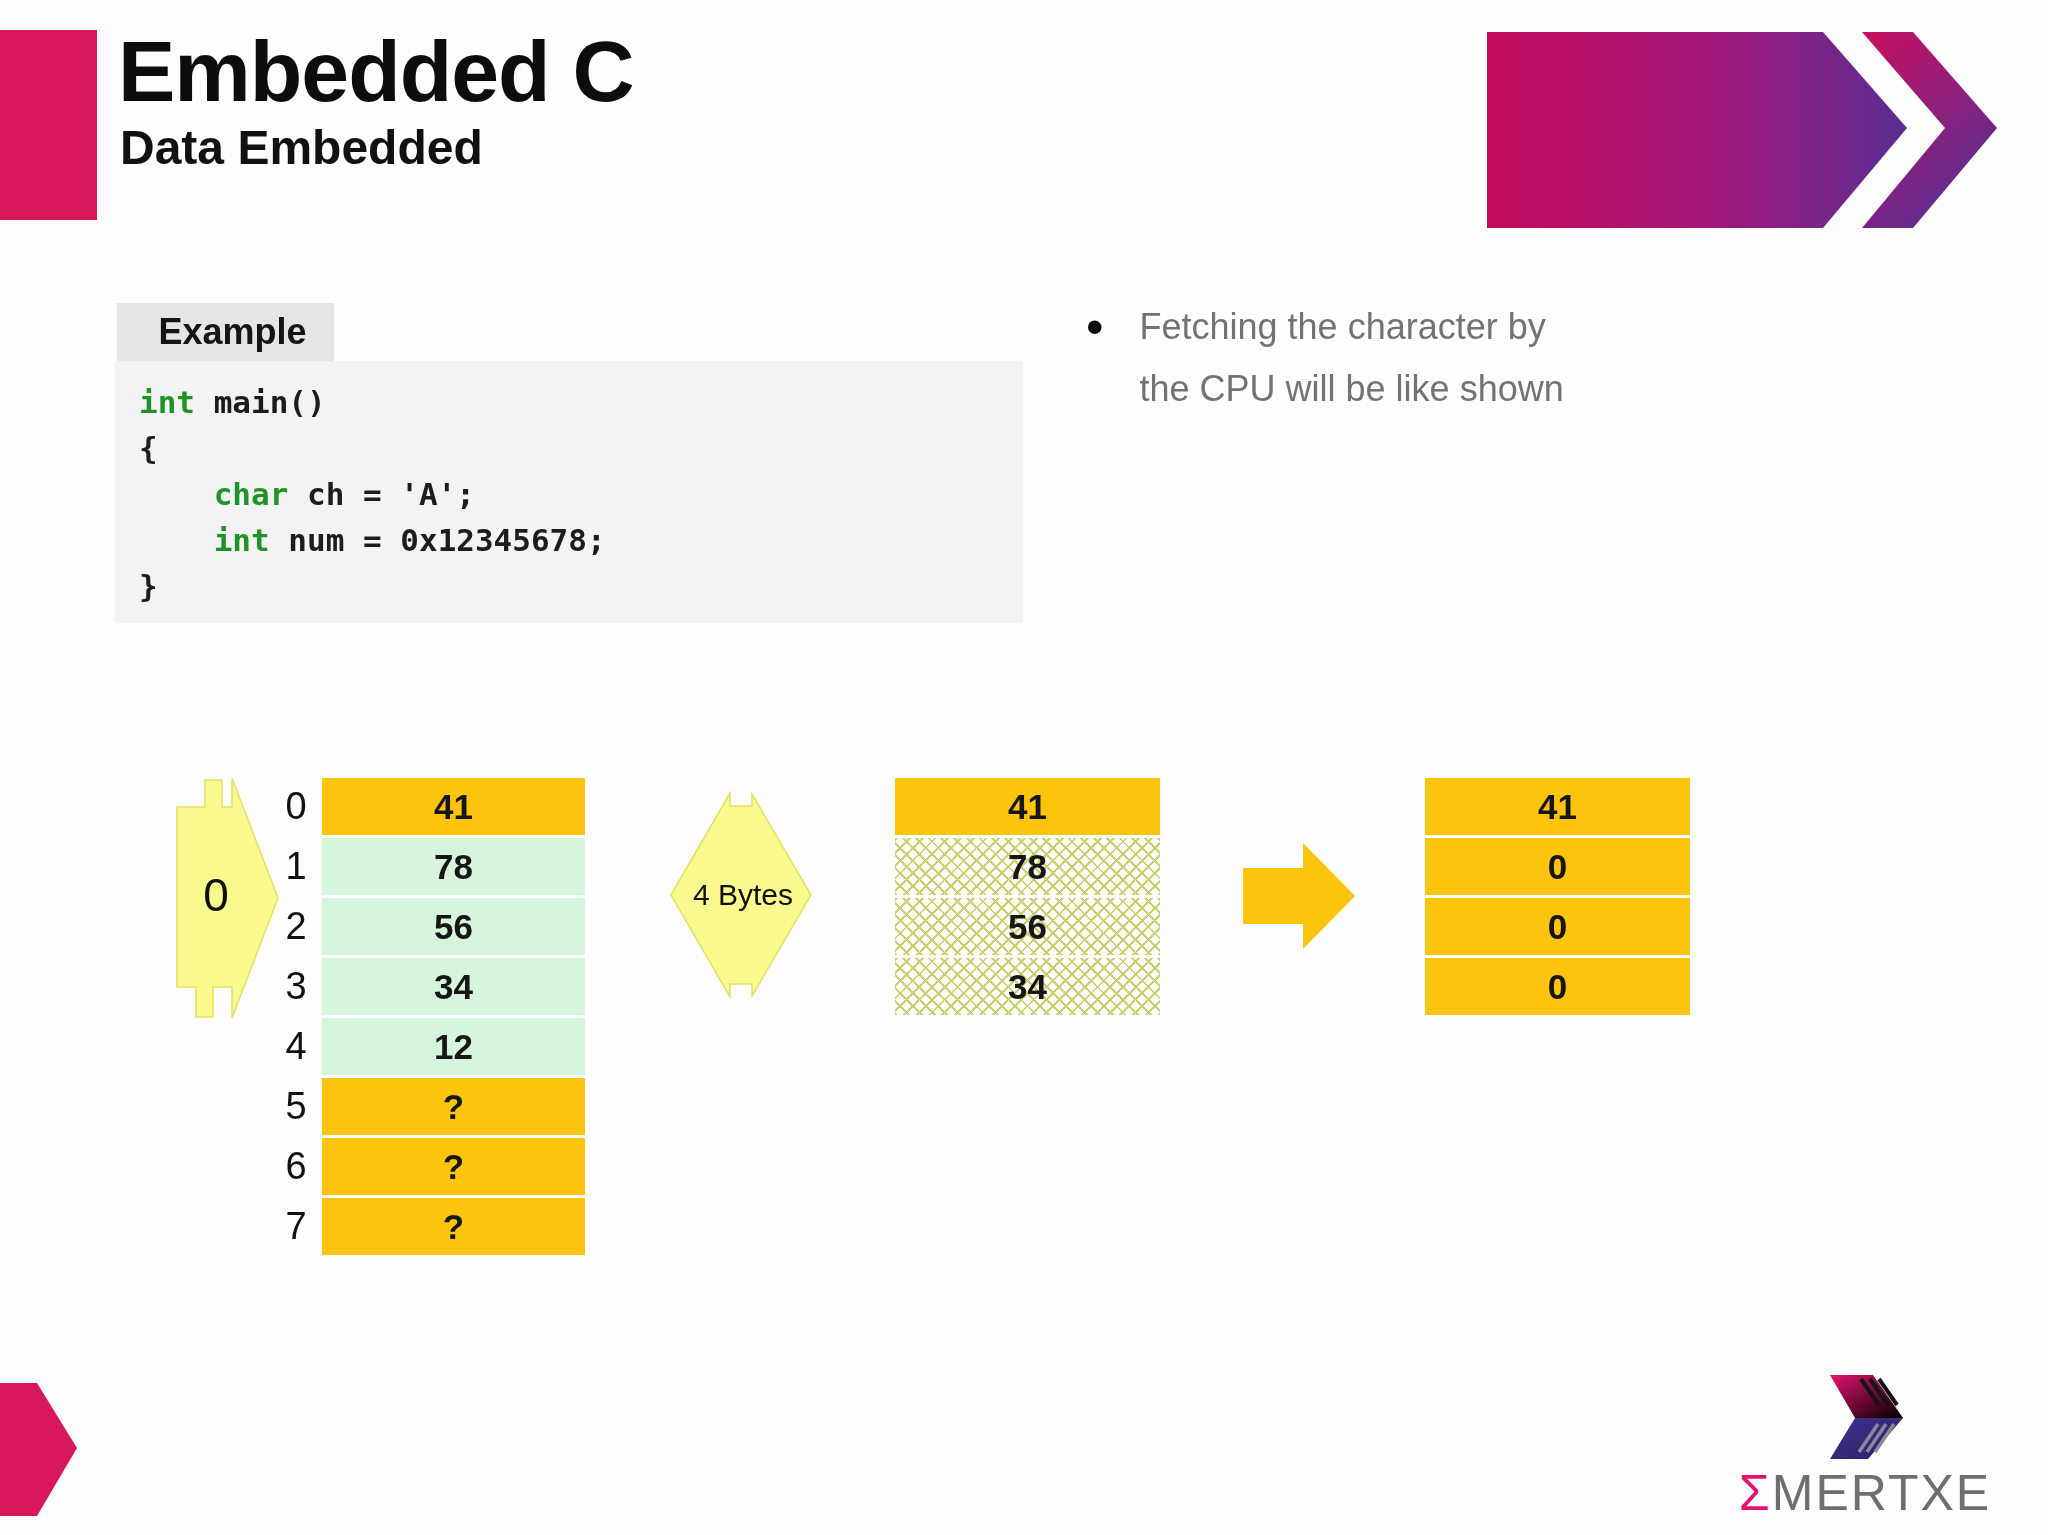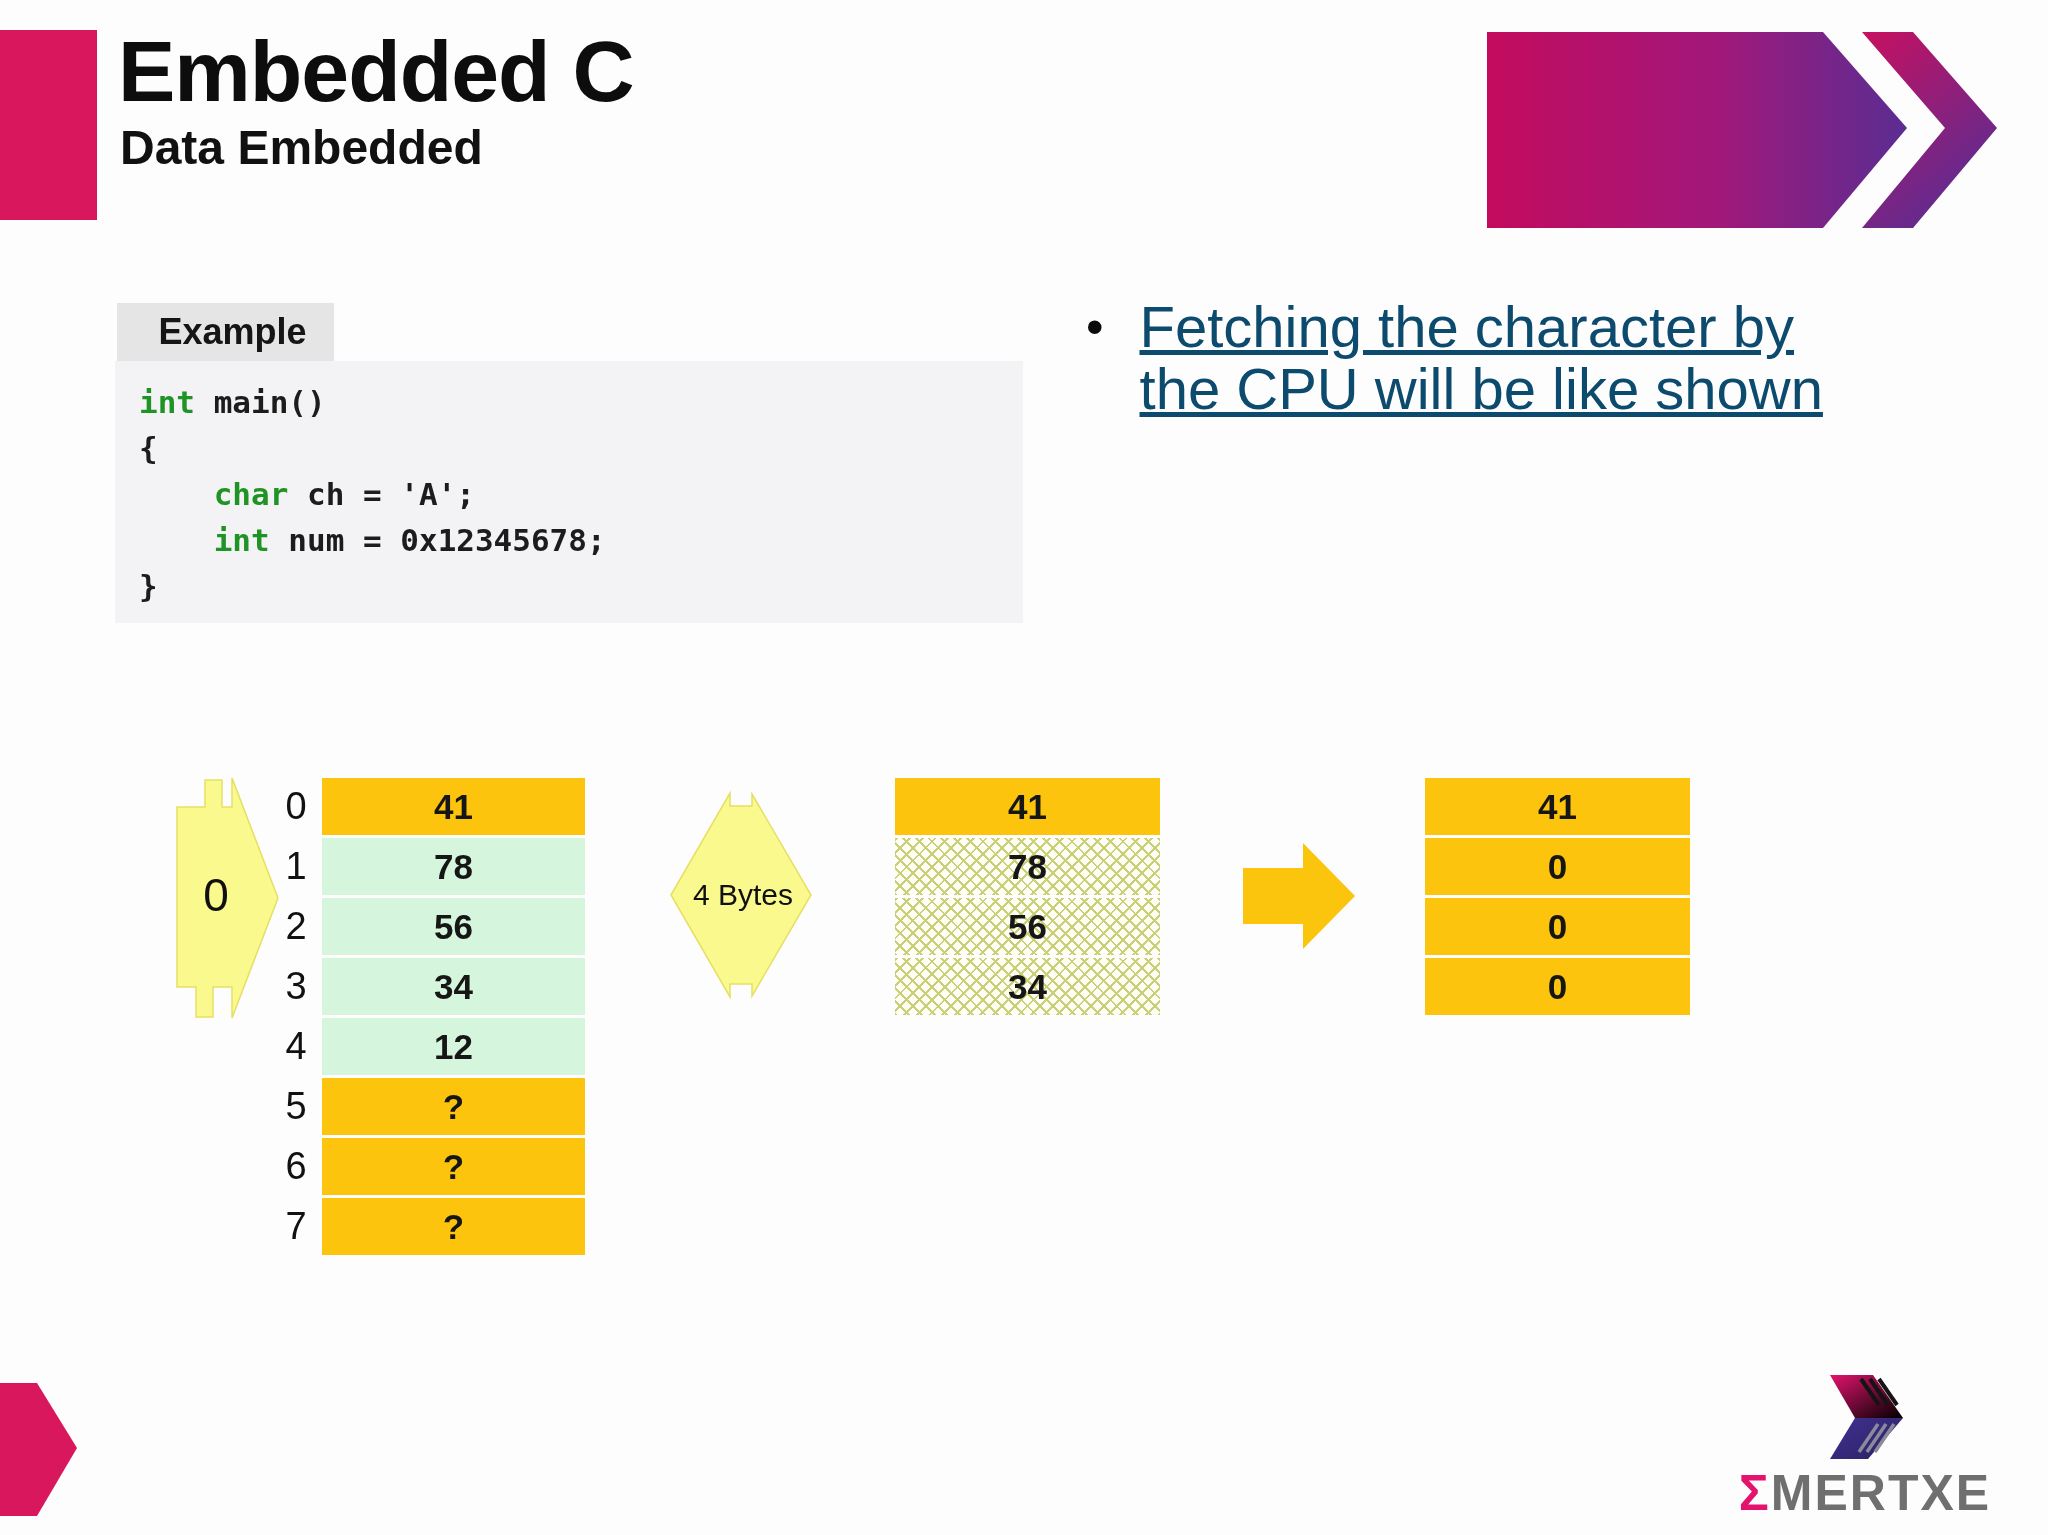--- a/index.html
+++ b/index.html
@@ -20,21 +20,21 @@
   .code-panel{
     position:absolute;left:115px;top:361px;width:908px;height:262px;background:#f3f3f5;
     font-family:"DejaVu Sans Mono","Liberation Mono",monospace;font-weight:bold;
     font-size:31px;color:#1c1c1c;padding:18px 0 0 24px;box-sizing:border-box;
   }
   .code-line{white-space:pre;line-height:46px;}
   .code-line .kw{color:#1f9424;}
   
   .bullet-item{position:absolute;left:1086px;top:296px;width:920px;display:flex;}
   .bullet-marker{font-size:50px;line-height:62px;color:#0b0b0b;margin-right:36px;}
-  .bullet-text{font-size:58px;line-height:62px;color:#0c4a6e;font-weight:500;text-decoration:underline;}
+  .bullet-text{font-size:36px;line-height:62px;color:#737373;font-weight:500;}
   .bullet-text span{display:block;}
   
   .shape{position:absolute;}
   .shape-label{position:absolute;color:#101010;text-align:center;}
   .start-label{left:176px;top:868px;width:80px;font-size:46px;}
   .bytes-label{left:668px;top:878px;width:150px;font-size:30px;}
   .mem-table{position:absolute;top:778px;}
   .left-table{left:286px;}
   .mid-table{left:895px;}
   .right-table{left:1425px;}
@@ -49,21 +49,21 @@
   .cell.hatch{
     background-color:#fffef4;
     background-image:
       repeating-linear-gradient(45deg,#c9d077 0 2px,rgba(0,0,0,0) 2px 9px),
       repeating-linear-gradient(-45deg,#c9d077 0 2px,rgba(0,0,0,0) 2px 9px);
   }
   
   .corner-shape{position:absolute;left:0;top:1380px;}
   .logo{position:absolute;left:1700px;top:1362px;width:330px;text-align:center;}
   .logo-icon{display:block;margin:0 auto;}
-  .logo-word{font-size:50px;font-weight:bold;letter-spacing:2px;color:#6f6f6f;margin-top:2px;}
+  .logo-word{font-size:50px;font-weight:normal;letter-spacing:2px;color:#6f6f6f;margin-top:2px;}
   .logo-word .sigma{color:#e3136e;}
 </style>
 </head>
 <body>
 
 <div class="slide">
 
   <div class="accent-rect"></div>
   <div class="title">Embedded C</div>
   <div class="subtitle">Data Embedded</div>

